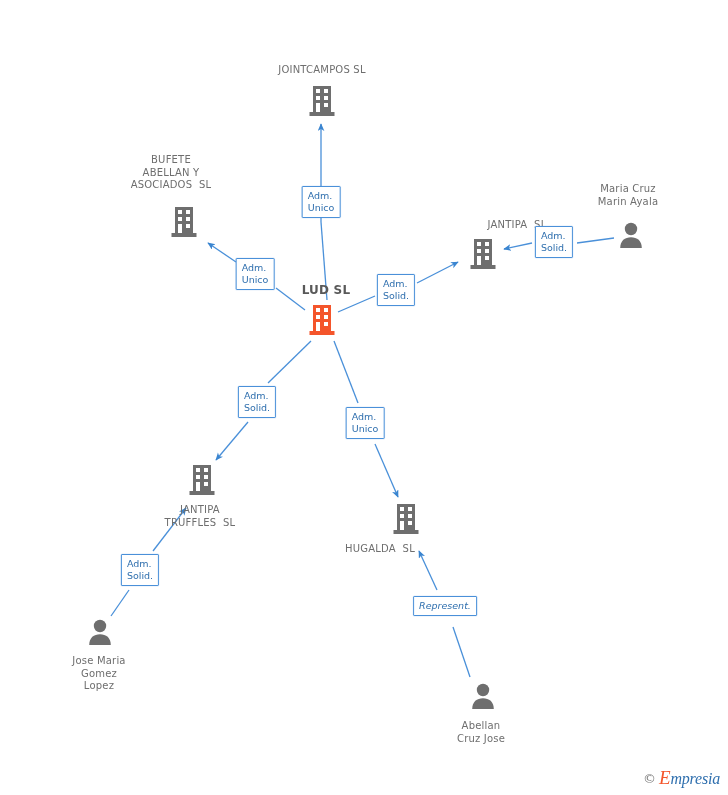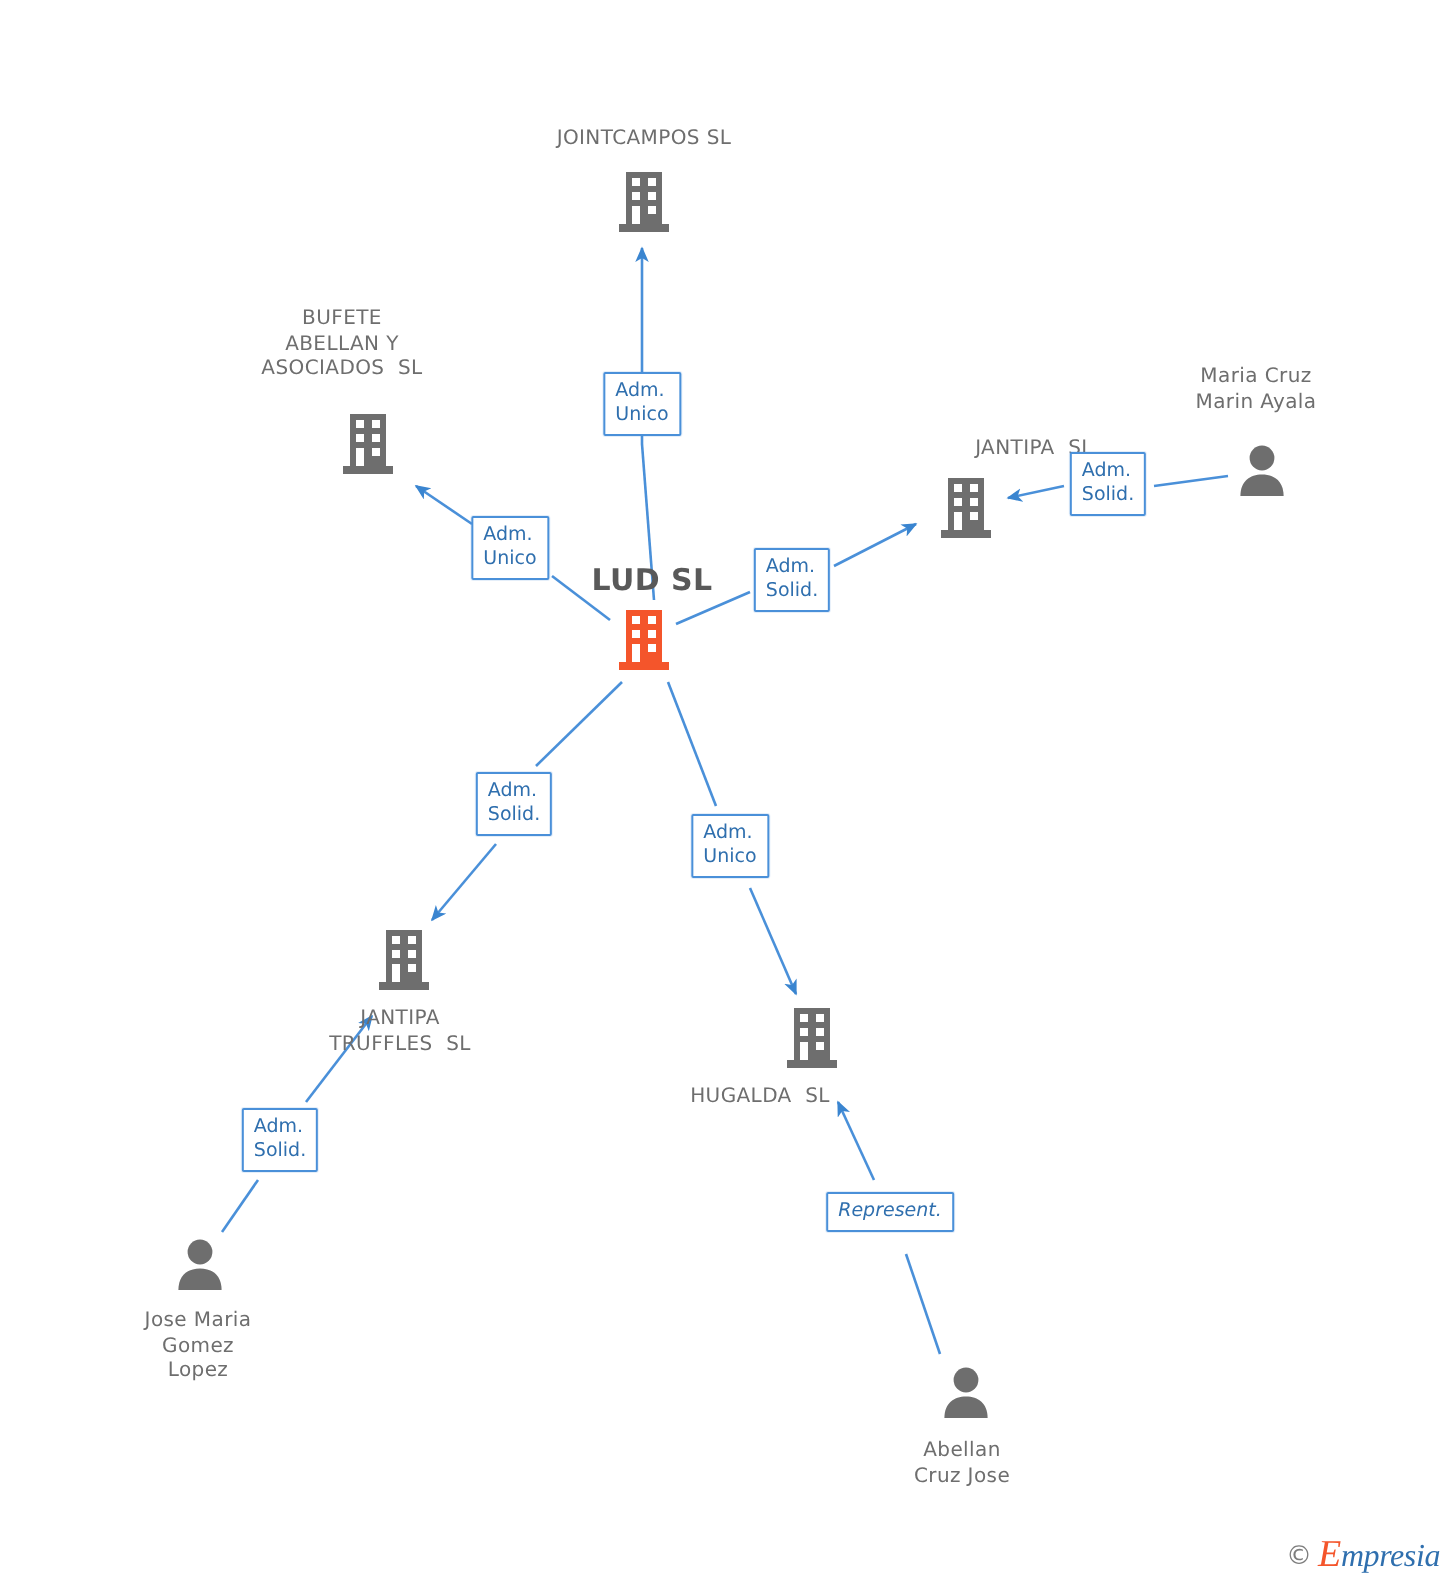--- a/index.html
+++ b/index.html
@@ -36,21 +36,21 @@
     font-family: "DejaVu Sans", sans-serif;
     font-size: 10px;
     line-height: 12.5px;
     color: #6e6e6e;
     white-space: pre;
     letter-spacing: 0.2px;
   }
   .node-label.center {
     color: #595959;
     font-weight: bold;
-    font-size: 15px;
+    font-size: 12px;
     padding-left: 12px;
   }
   .rel-box {
     position: absolute;
     transform: translate(-50%, -50%);
     box-sizing: border-box;
     background: #ffffff;
     border: 1.4px solid #4a90d9;
     border-radius: 1px;
     color: #2f6fae;

